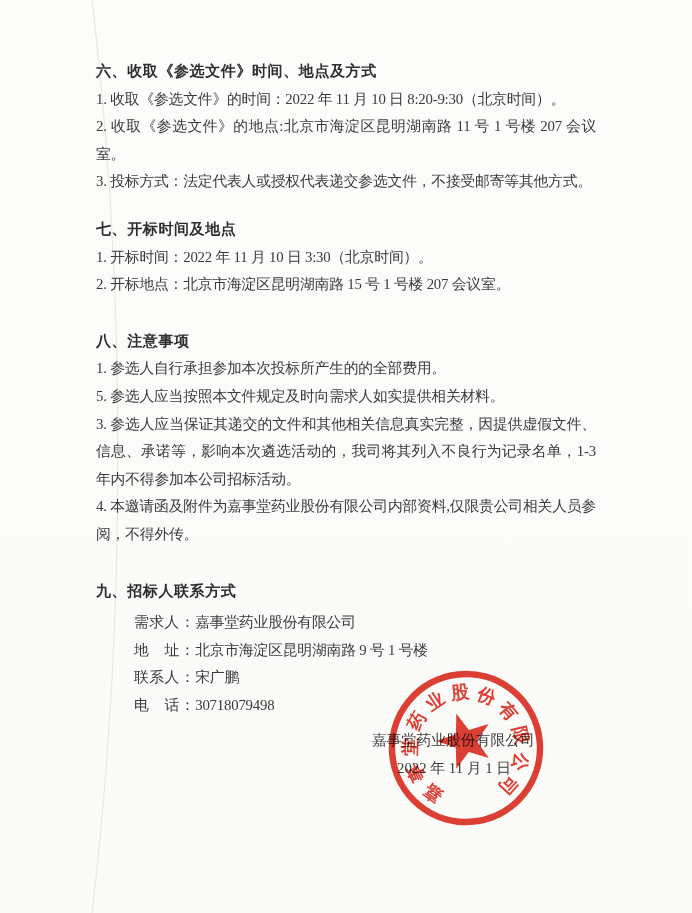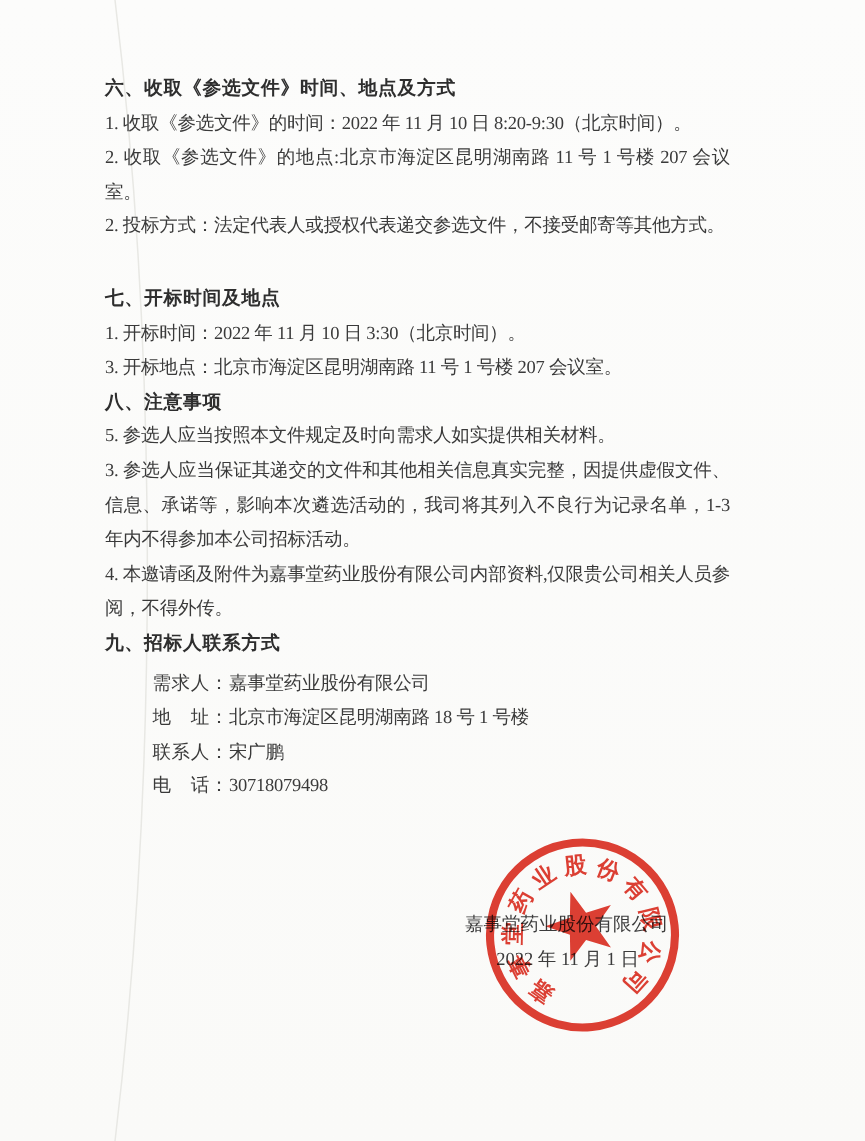--- a/index.html
+++ b/index.html
@@ -6,31 +6,31 @@
   body{
     width:692px;height:913px;position:relative;overflow:hidden;
     background:#fbfbfa;
     font-family:"Liberation Serif","DejaVu Serif",serif;
     color:#3a3a3a;
     -webkit-font-smoothing:antialiased;
   }
   .page{position:absolute;inset:0;background:linear-gradient(180deg,#fcfcfb 0%,#fafaf8 100%);}
   .fold-svg{position:absolute;left:0;top:0;pointer-events:none;}
   .content{
-    position:absolute;left:84px;top:0;width:500px;
+    position:absolute;left:96px;top:0;width:500px;
     font-size:14.8px;letter-spacing:-0.2px;line-height:27.6px;
   }
   .content p{margin:0;text-align:justify;}
   .sec-title{
     margin:0;font-size:15px;font-weight:bold;color:#2e2e2e;
     line-height:27.6px;letter-spacing:0.6px;
   }
   .pad-top{padding-top:58px;}
-  .gap-30{margin-top:30px;}
-  .gap-29{}
+  .gap-30{margin-top:20px;}
+  .gap-29{margin-top:29px;}
   .contacts{margin-top:4px;padding-left:38px;}
   .contact-row{line-height:27.6px;}
   .contact-label{letter-spacing:0.5px;}
   .signature{
     position:absolute;left:372px;top:727px;
     font-size:14.8px;line-height:27.6px;color:#3c3c3c;white-space:nowrap;
   }
   .signature .sig-date{padding-left:25px;}
   .seal{
     position:absolute;left:381px;top:663px;width:170px;height:170px;
@@ -53,44 +53,45 @@
   <svg class="fold-svg" width="692" height="913" viewBox="0 0 692 913">
     <path d="M 92,0 C 126,280 127,620 92,913" stroke="#e8e8e4" stroke-width="1.2" fill="none"></path>
   </svg>
 
   <div class="content">
 
     <section>
       <h3 class="sec-title pad-top">六、收取《参选文件》时间、地点及方式</h3>
       <p>1. 收取《参选文件》的时间：2022 年 11 月 10 日 8:20-9:30（北京时间）。</p>
       <p>2. 收取《参选文件》的地点:北京市海淀区昆明湖南路 11 号 1 号楼 207 会议室。</p>
-      <p>2. 投标方式：法定代表人或授权代表递交参选文件，不接受邮寄等其他方式。</p>
+      <p>3. 投标方式：法定代表人或授权代表递交参选文件，不接受邮寄等其他方式。</p>
     </section>
 
     <section>
       <h3 class="sec-title gap-30">七、开标时间及地点</h3>
       <p>1. 开标时间：2022 年 11 月 10 日 3:30（北京时间）。</p>
-      <p>3. 开标地点：北京市海淀区昆明湖南路 11 号 1 号楼 207 会议室。</p>
+      <p>2. 开标地点：北京市海淀区昆明湖南路 15 号 1 号楼 207 会议室。</p>
     </section>
 
     <section>
       <h3 class="sec-title gap-29">八、注意事项</h3>
+      <p>1. 参选人自行承担参加本次投标所产生的的全部费用。</p>
       <p>5. 参选人应当按照本文件规定及时向需求人如实提供相关材料。</p>
       <p>3. 参选人应当保证其递交的文件和其他相关信息真实完整，因提供虚假文件、信息、承诺等，影响本次遴选活动的，我司将其列入不良行为记录名单，1-3 年内不得参加本公司招标活动。</p>
       <p>4. 本邀请函及附件为嘉事堂药业股份有限公司内部资料,仅限贵公司相关人员参阅，不得外传。</p>
     </section>
 
     <section>
       <h3 class="sec-title gap-29">九、招标人联系方式</h3>
       <div class="contacts">
         <div class="contact-row">
           <span class="contact-label">需求人：</span><span>嘉事堂药业股份有限公司</span>
         </div>
         <div class="contact-row">
-          <span class="contact-label">地　址：</span><span>北京市海淀区昆明湖南路 18 号 1 号楼</span>
+          <span class="contact-label">地　址：</span><span>北京市海淀区昆明湖南路 9 号 1 号楼</span>
         </div>
         <div class="contact-row">
           <span class="contact-label">联系人：</span><span>宋广鹏</span>
         </div>
         <div class="contact-row">
           <span class="contact-label">电　话：</span><span>30718079498</span>
         </div>
       </div>
     </section>
 

